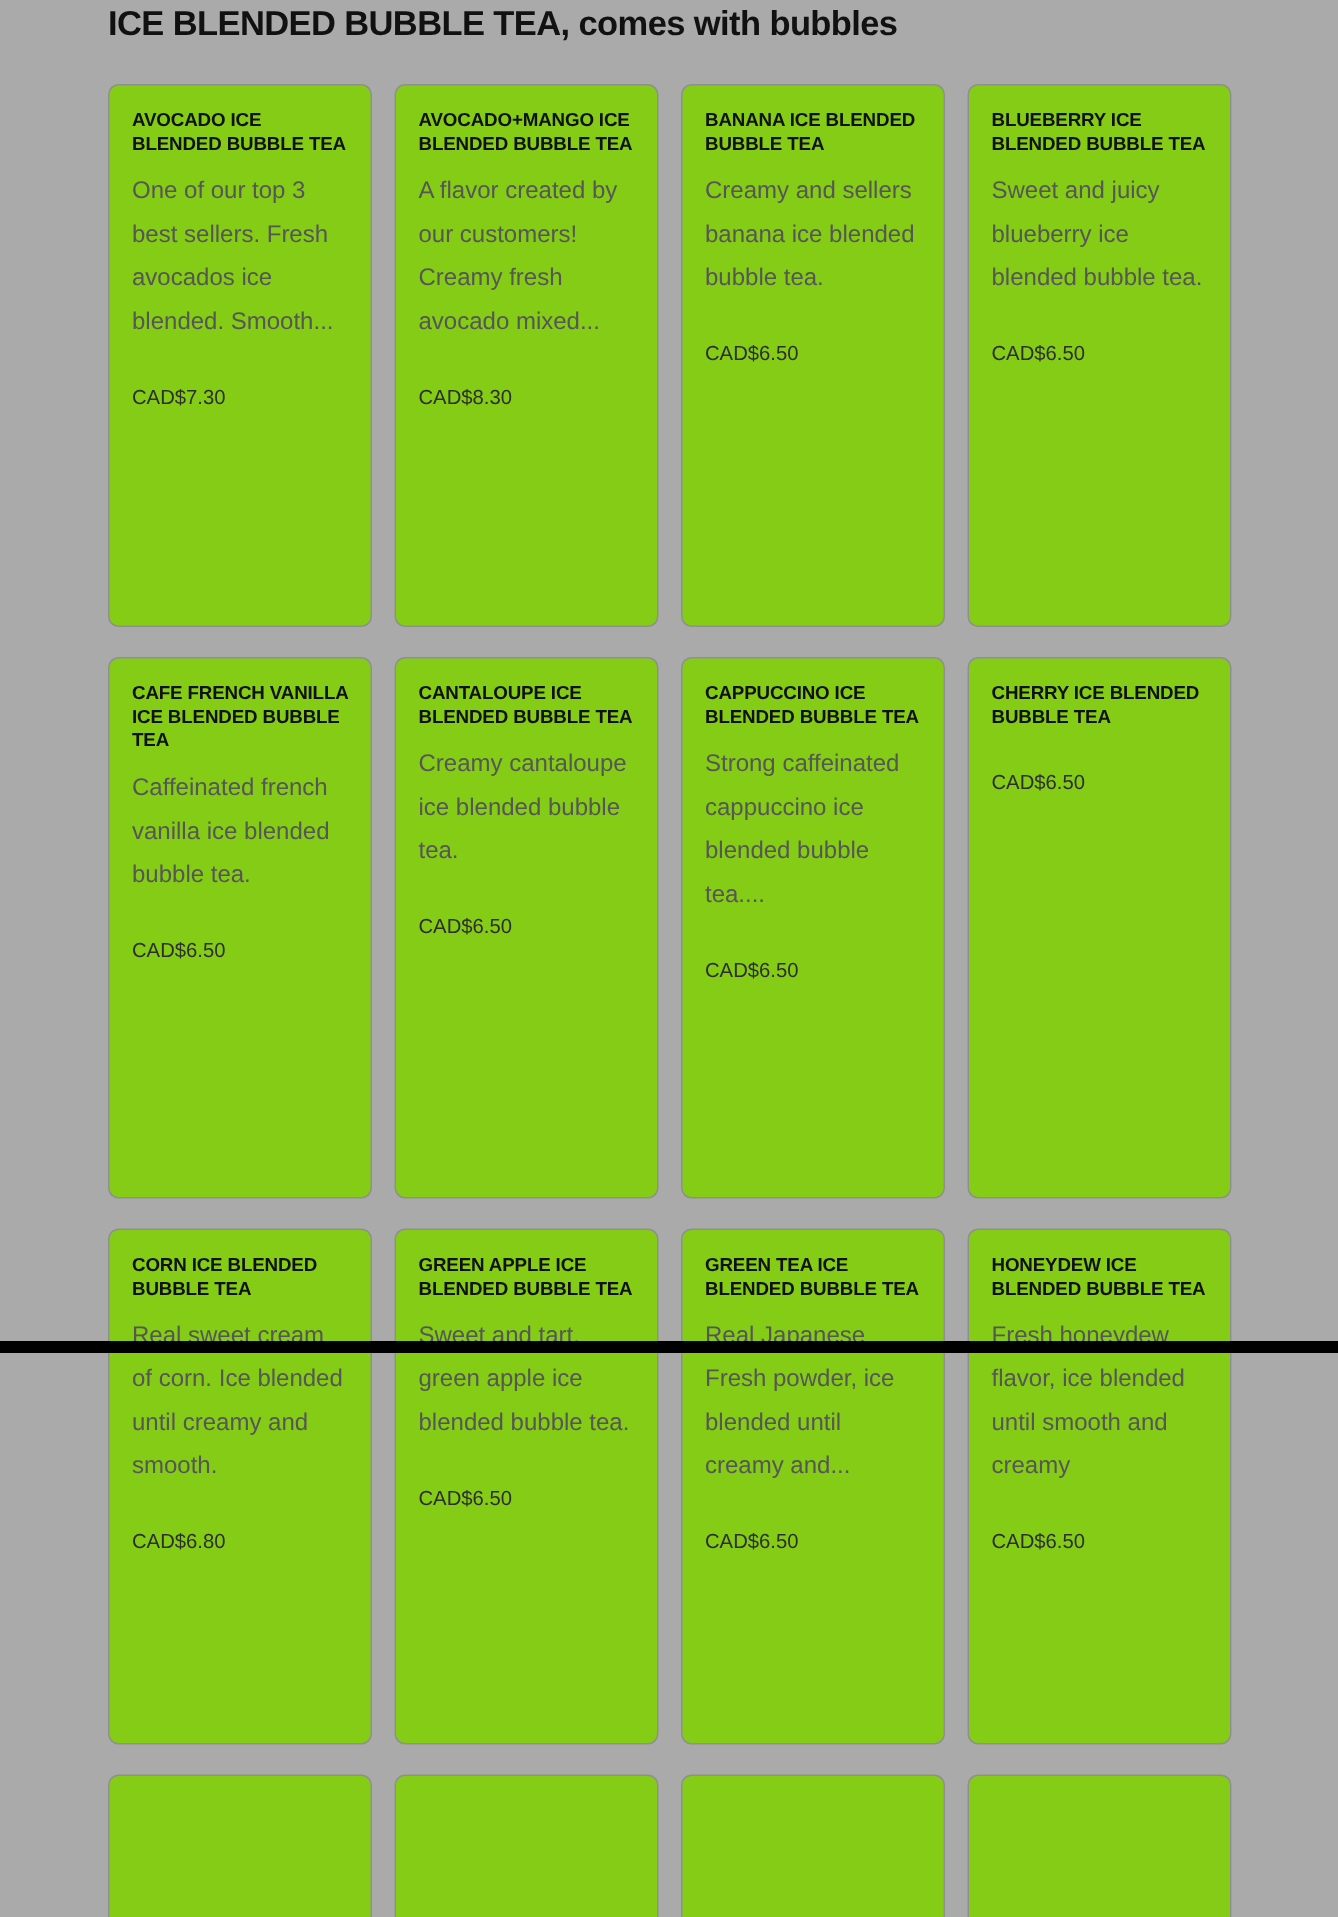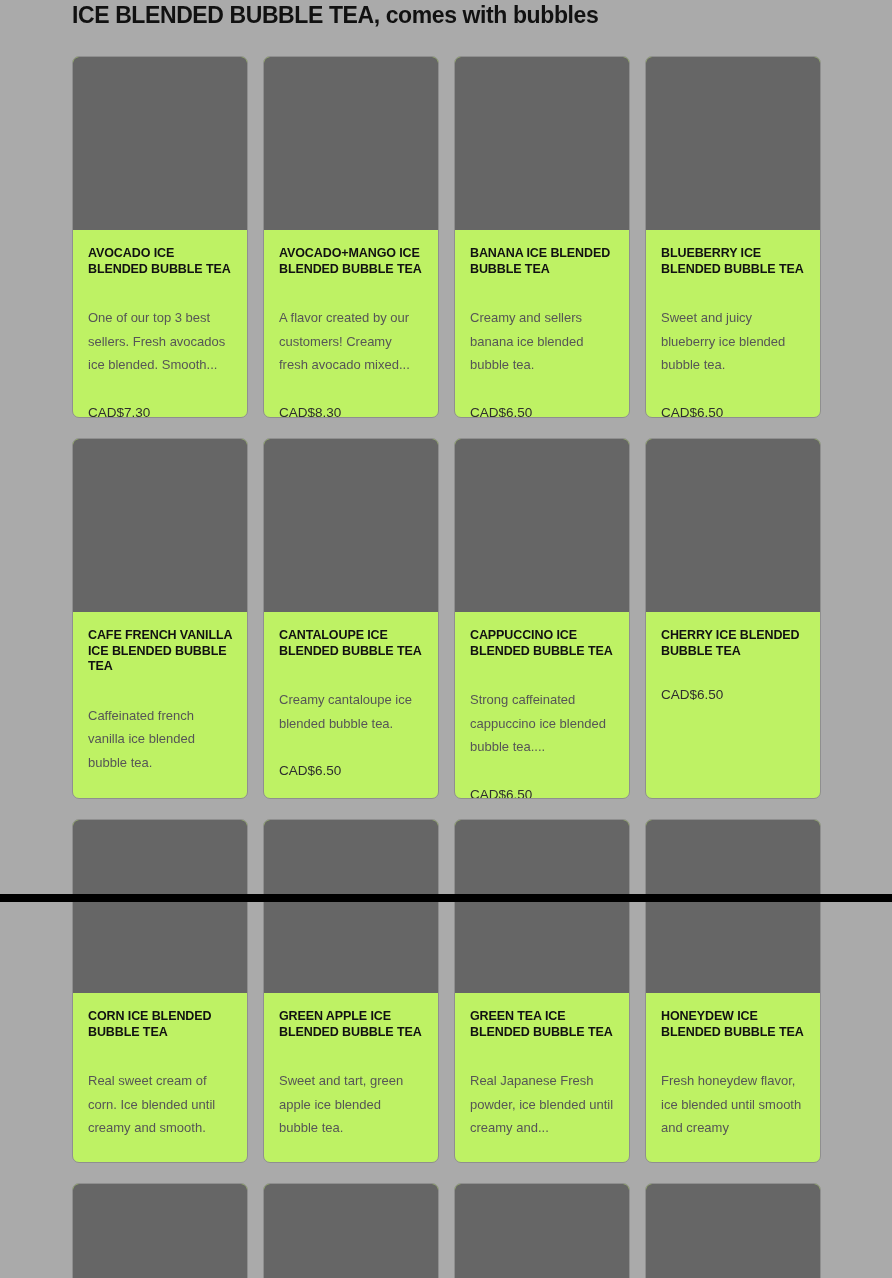--- a/index.html
+++ b/index.html
@@ -17,26 +17,26 @@
     width:760px;
     font-size:23px;
     font-weight:bold;
     color:#111111;
     letter-spacing:-0.4px;
     white-space:nowrap;
   }
 
   .card {
     width:176px;
-    background:#bef264;
+    background:#84cc16;
     border:1px solid #8f8f8f;
     border-radius:7px;
     overflow:hidden;
     display:flex;
-    flex-direction:column;
+    flex-direction:row;
   }
   .row-1 .card, .row-2 .card { }
 
   .card-image {
     height:173px;
     background:#666666;
     flex:0 0 auto;
   }
   .card-body {
     padding:16px 15px 14px 15px;
@@ -46,22 +46,22 @@
   }
   .card-title {
     font-size:12.5px;
     font-weight:bold;
     color:#111111;
     line-height:1.24;
     letter-spacing:-0.1px;
     text-transform:uppercase;
   }
   .card-desc {
-    margin-top:29px;
-    font-size:13px;
+    margin-top:9px;
+    font-size:16px;
     color:#565656;
     line-height:1.82;
   }
   .card-price {
     margin-top:28px;
     font-size:13.5px;
     color:#2e2e2e;
     line-height:1.2;
   }
 

